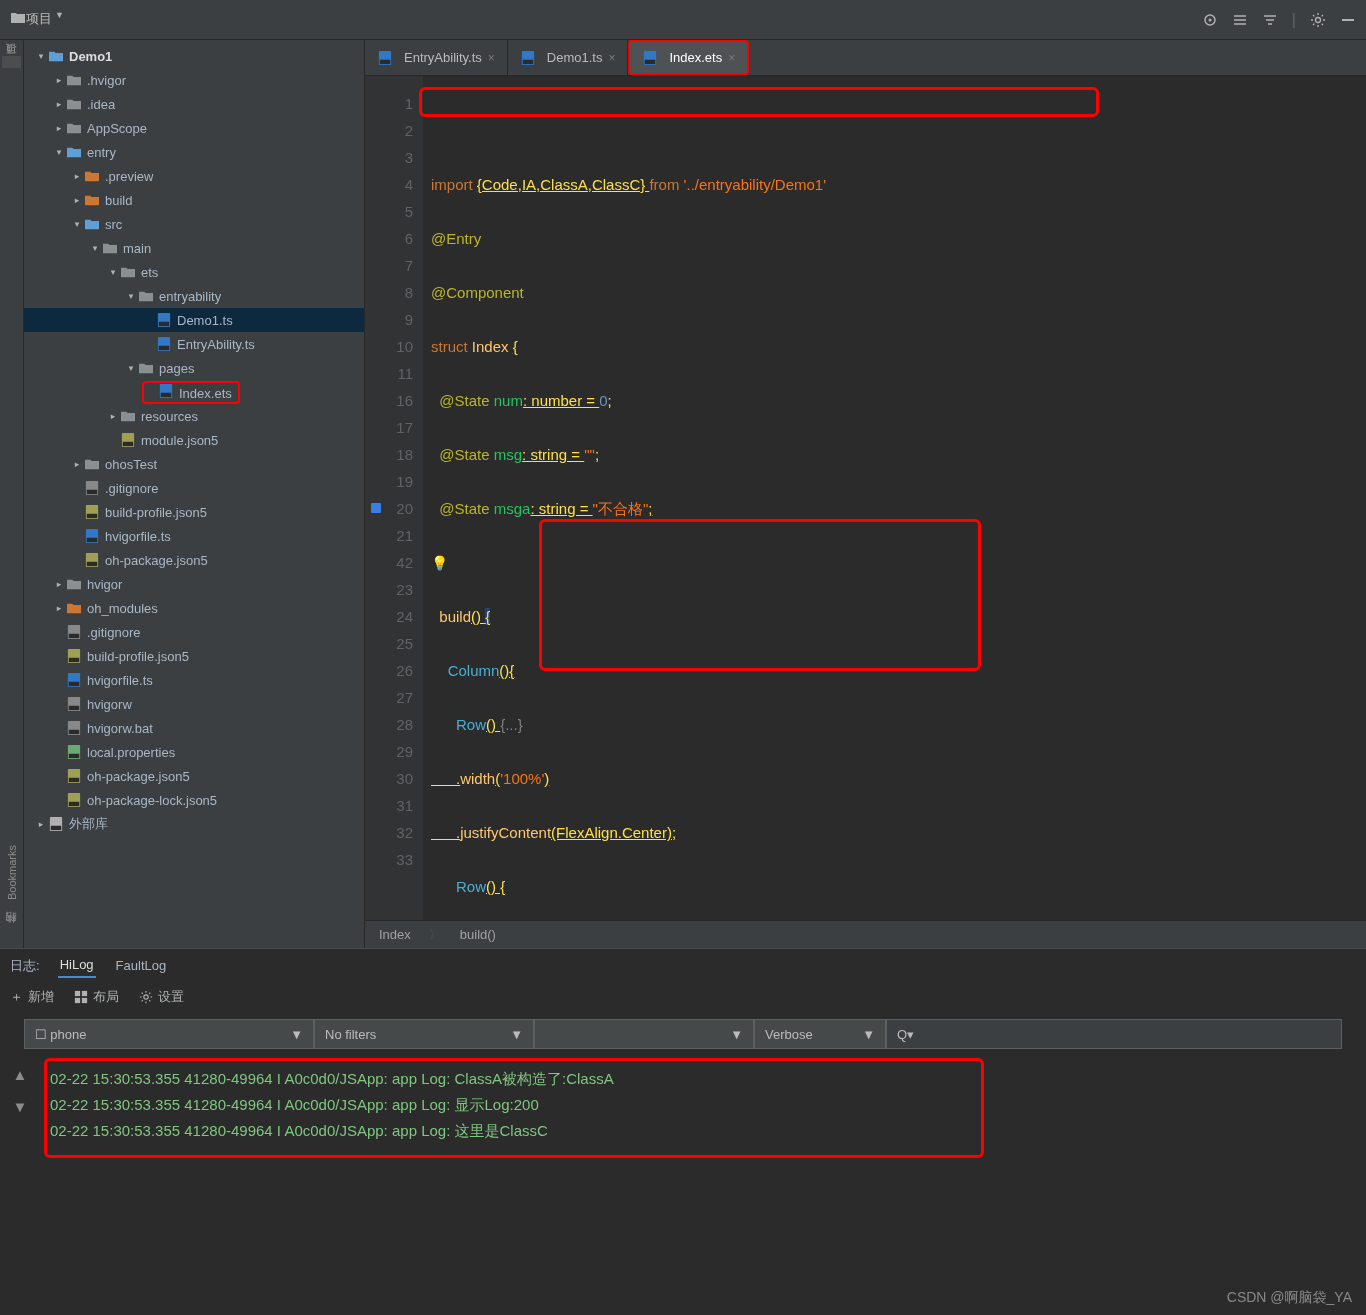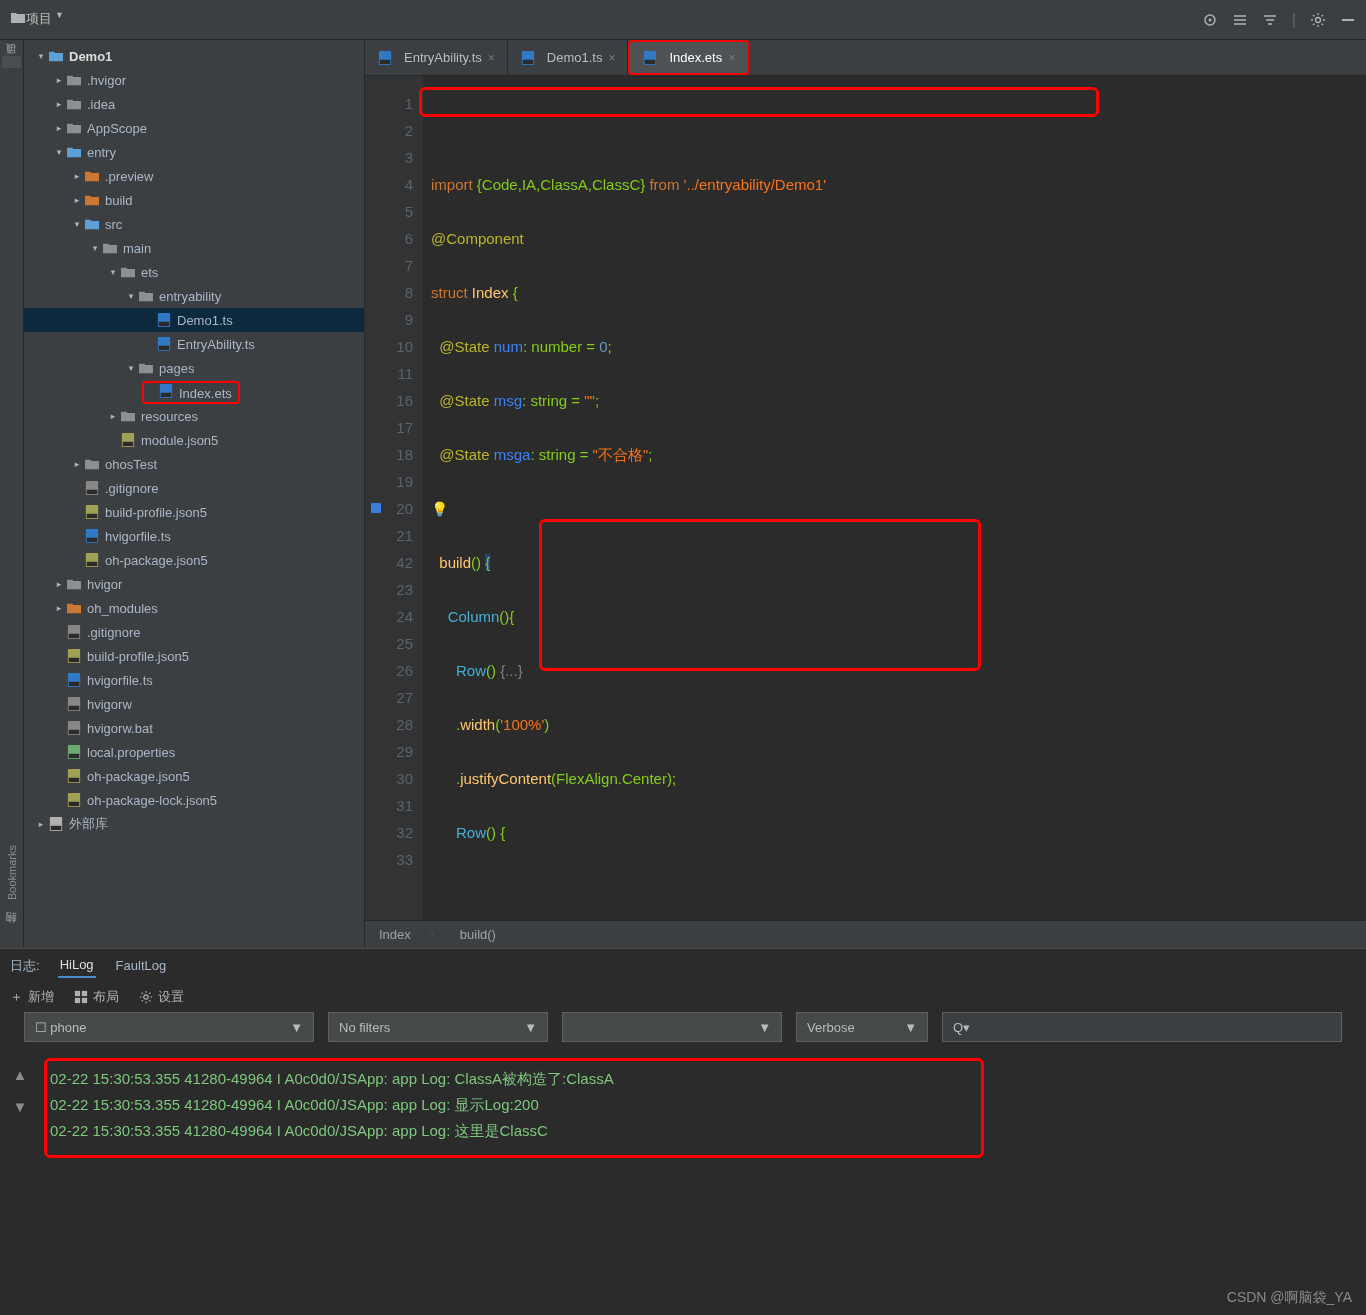--- a/index.html
+++ b/index.html
@@ -31,35 +31,35 @@
 .tab-hl{border:2px solid #ff0000;border-radius:4px;}
 .editor{flex:1;display:flex;overflow:hidden;font-family:'Consolas','Courier New',monospace;font-size:15px;line-height:27px;}
 .gut{width:58px;background:#313335;color:#606366;text-align:right;padding:14px 10px 0 0;position:relative;}
 .gut .bp{position:absolute;left:6px;width:10px;height:10px;background:#3c7de0;border-radius:1px;}
 .code{flex:1;padding:14px 0 0 8px;position:relative;white-space:pre;}
 .code-line{height:27px;}
 .hl1{position:absolute;border:3px solid #ff0000;border-radius:6px;}
 .k-or{color:#cc7832;}
 .k-yl{color:#ffc66d;}
 .k-gr{color:#f97316;}
-.k-pu{color:#3b82f6;}
+.k-pu{color:#22c55e;}
 .k-bl{color:#6897bb;}
 .k-cy{color:#45b0d6;}
-.k-wh{color:#84cc16;}
+.k-wh{color:#fde047;text-decoration:underline;}
 .k-dy{color:#bbb529;}
 .k-gry{color:#808080;}
 .bc{height:28px;background:#3c3f41;display:flex;align-items:center;padding:0 14px;gap:18px;font-size:13px;color:#a0a0a0;border-top:1px solid #282828;}
 .bc span{cursor:pointer;}
 .log-panel{height:367px;background:#2b2b2b;border-top:1px solid #4a4a4a;display:flex;flex-direction:column;}
 .log-tabs{height:33px;display:flex;align-items:center;padding:0 10px;gap:18px;font-size:13px;}
 .log-tabs .lt{cursor:pointer;padding:4px 2px;}
 .log-tabs .lt.active{border-bottom:2px solid #4a88c7;color:#ddd;}
 .log-toolbar{height:30px;display:flex;align-items:center;padding:0 10px;gap:20px;font-size:13px;color:#afb1b3;}
 .log-toolbar .lti{display:flex;align-items:center;gap:5px;cursor:pointer;}
-.log-filters{height:44px;display:flex;align-items:flex-start;padding:0 24px;gap:14px;}
+.log-filters{height:44px;display:flex;align-items:center;padding:0 24px;}
 .sel-box{background:#45494a;border:1px solid #5e6060;height:30px;display:flex;align-items:center;padding:0 10px;font-size:13px;color:#bbbbbb;cursor:pointer;justify-content:space-between;}
 .log-out{flex:1;position:relative;padding:10px 20px 10px 50px;font-family:'Consolas',monospace;font-size:15px;line-height:26px;}
 .log-gut{position:absolute;left:6px;top:6px;width:28px;display:flex;flex-direction:column;gap:6px;align-items:center;color:#8c8c8c;}
 .lg-ln{color:#7ec77e;}
 .wm{position:absolute;right:14px;bottom:8px;color:#b0b0b0;font-size:14px;opacity:.7;}
 .bulb{color:#ffc800;font-size:14px;}
 </style>
 </head>
 <body>
 
@@ -481,20 +481,21 @@
             <div style="height: 27px;">29</div>
             <div style="height: 27px;">30</div>
             <div style="height: 27px;">31</div>
             <div style="height: 27px;">32</div>
             <div style="height: 27px;">33</div>
           </div>
   <div class="code">
    <div class="hl1" style="left:-4px;top:11px;width:680px;height:30px;"></div>
    <div class="hl1" style="left:116px;top:443px;width:442px;height:152px;"></div>
 <div class="code-line"><span class="k-or">import </span><span class="k-wh">{Code,IA,ClassA,ClassC} </span><span class="k-or">from </span><span class="k-gr">'../entryability/Demo1'</span></div>
+<div class="code-line"><span class="k-dy">@Entry</span></div>
 <div class="code-line"><span class="k-dy">@Component</span></div>
 <div class="code-line"><span class="k-or">struct </span><span class="k-yl">Index </span><span class="k-wh">{</span></div>
 <div class="code-line"><span class="k-dy">  @State </span><span class="k-pu">num</span><span class="k-wh">: number = </span><span class="k-bl">0</span><span class="k-wh">;</span></div>
 <div class="code-line"><span class="k-dy">  @State </span><span class="k-pu">msg</span><span class="k-wh">: string = </span><span class="k-gr">""</span><span class="k-wh">;</span></div>
 <div class="code-line"><span class="k-dy">  @State </span><span class="k-pu">msga</span><span class="k-wh">: string = </span><span class="k-gr">"不合格"</span><span class="k-wh">;</span></div>
 <div class="code-line"><span class="bulb">💡</span></div>
 <div class="code-line"><span class="k-yl">  build</span><span class="k-wh">() </span><span style="background:#214283" class="k-wh">{</span></div>
 <div class="code-line"><span class="k-cy">    Column</span><span class="k-wh">(){</span></div>
 <div class="code-line"><span class="k-cy">      Row</span><span class="k-wh">() </span><span class="k-gry">{...}</span></div>
 <div class="code-line"><span class="k-wh">      .</span><span class="k-yl">width</span><span class="k-wh">(</span><span class="k-gr">'100%'</span><span class="k-wh">)</span></div>

